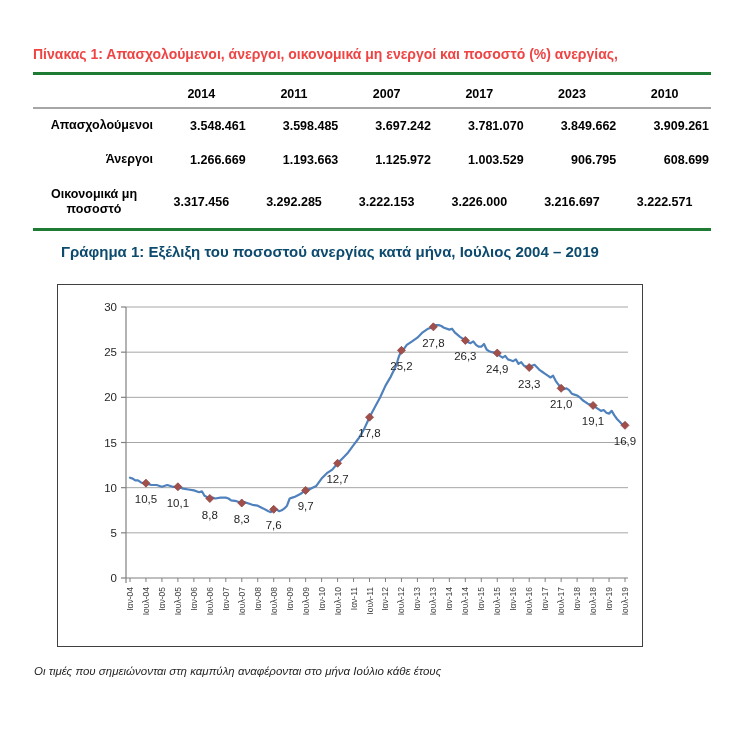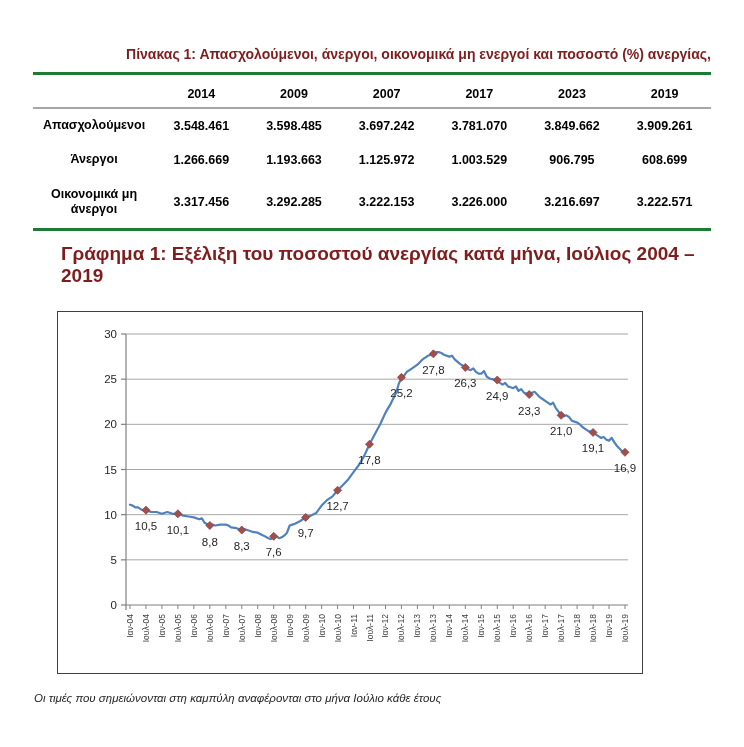--- a/index.html
+++ b/index.html
@@ -3,38 +3,38 @@
 <meta charset="utf-8">
 <style>
   html,body{margin:0;padding:0;background:#fff;}
   body{
     width:744px;height:747px;position:relative;overflow:hidden;
     font-family:"Liberation Sans",sans-serif;color:#000;
     -webkit-font-smoothing:antialiased;
   }
   .content{margin:0 33px;}
   .table-title{
-    margin-top:44px;width:678px;text-align:right;
-    font-size:14px;font-weight:700;color:#7f1d1d;line-height:1.45;
+    margin-top:44px;width:678px;text-align:left;
+    font-size:14px;font-weight:700;color:#ef4444;line-height:1.45;
   }
   table.stats{
     border-collapse:collapse;width:678px;margin-top:8px;
     font-size:12.5px;
     border-top:3px solid #1e7b33;border-bottom:3px solid #1e7b33;
   }
   table.stats th,table.stats td{text-align:center;font-weight:700;padding:0;}
   tr.group th{font-weight:700;padding:4px 0 3px;}
   tr.group th.july{border-bottom:2px solid #1e7b33;}
   tr.years th{font-weight:700;padding:12px 0 6px;border-bottom:2px solid #a6a6a6;}
   tbody th.rowlabel{font-weight:700;width:118px;padding:0 6px;line-height:1.25;}
-  tbody tr.datarow th,tbody tr.datarow td{padding:9px 2px;}
+  tbody tr.datarow th,tbody tr.datarow td{padding:9px 2px;text-align:right;}
   tbody tr.widerow th,tbody tr.widerow td{padding:10px 2px;}
   tbody tr.rate th,tbody tr.rate td{border-top:2px solid #1e7b33;padding:11px 2px;}
   .chart-title{
-    margin:12px 0 7px 28px;font-size:19px;font-weight:700;color:#7f1d1d;
+    margin:12px 0 7px 28px;font-size:15px;font-weight:700;color:#0c4a6e;
   }
   .chart-box{
     margin:24px 0 0 24px;width:586px;height:363px;
     border:1.5px solid #404040;background:#fff;box-sizing:border-box;
   }
   .chart-box svg{display:block;}
   svg text{font-family:"Liberation Sans",sans-serif;}
   .footnote{
     margin:18px 0 0 1px;font-size:11.5px;font-style:italic;color:#262626;
   }
@@ -46,25 +46,25 @@
 
   <div class="table-title">
     <div>Πίνακας 1: Απασχολούμενοι, άνεργοι, οικονομικά μη ενεργοί και ποσοστό (%) ανεργίας,</div>
   </div>
 
   <table class="stats">
     <thead>
       <tr class="years">
         <th></th>
       <th>2014</th>
-          <th>2009</th>
+          <th>2011</th>
           <th>2007</th>
           <th>2017</th>
           <th>2023</th>
-          <th>2019</th>
+          <th>2010</th>
         </tr>
     </thead>
     <tbody>
         <tr class="datarow">
           <th class="rowlabel">Απασχολούμενοι</th>
           <td>3.548.461</td>
           <td>3.598.485</td>
           <td>3.697.242</td>
           <td>3.781.070</td>
           <td>3.849.662</td>
@@ -73,21 +73,21 @@
         <tr class="datarow">
           <th class="rowlabel">Άνεργοι</th>
           <td>1.266.669</td>
           <td>1.193.663</td>
           <td>1.125.972</td>
           <td>1.003.529</td>
           <td>906.795</td>
           <td>608.699</td>
         </tr>
         <tr class="widerow">
-          <th class="rowlabel">Οικονομικά μη άνεργοι</th>
+          <th class="rowlabel">Οικονομικά μη ποσοστό</th>
           <td>3.317.456</td>
           <td>3.292.285</td>
           <td>3.222.153</td>
           <td>3.226.000</td>
           <td>3.216.697</td>
           <td>3.222.571</td>
         </tr>
       </tbody>
   </table>
 

